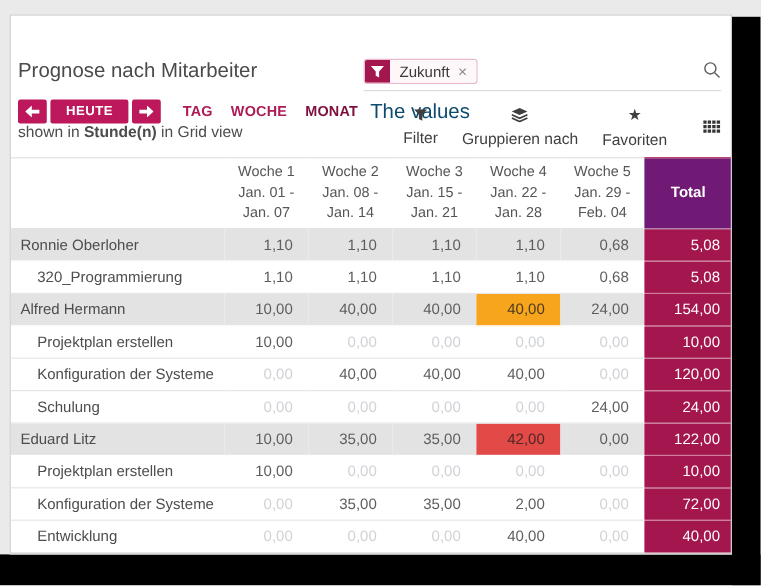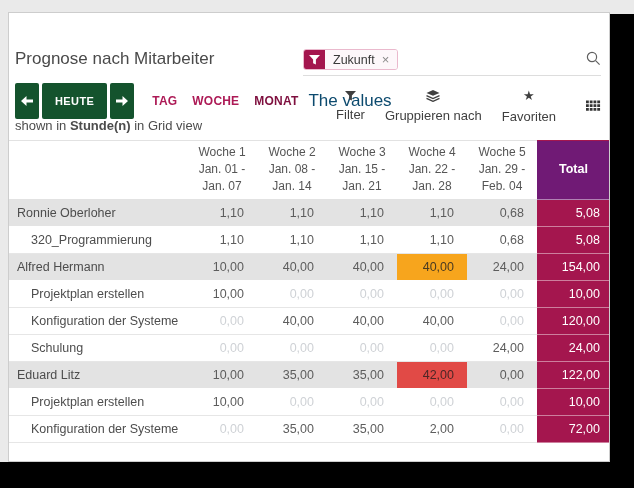--- a/index.html
+++ b/index.html
@@ -19,21 +19,21 @@
   .facet{display:inline-flex;align-items:stretch;border:1px solid #eab9cd;border-radius:3px;overflow:hidden;height:21px;}
   .facet-icon{background:#A4164E;width:21px;display:flex;align-items:center;justify-content:center;}
   .facet-body{background:#fdf7fa;padding:0 8px;display:flex;align-items:center;gap:7px;font-size:12.5px;color:#3a3a3a;}
   .facet-remove{color:#8a8a8a;font-size:13px;line-height:1;cursor:pointer;}
   .search-icon{margin-top:2px;}
 
   
   .control-row{display:flex;justify-content:space-between;align-items:flex-start;margin:8px 8px 0 6px;}
   .pager-wrap{width:312px;}
   .pager-line1{display:flex;align-items:center;white-space:nowrap;}
-  .btn{background:#14532d;color:#fff;border:none;height:36px;display:inline-flex;align-items:center;
+  .btn{background:#be185d;color:#fff;border:none;height:20px;display:inline-flex;align-items:center;
        justify-content:center;border-radius:2px;margin-right:3px;cursor:pointer;}
   .btn-arrow{width:27px;}
   .btn-today{padding:0 13px;font-size:11px;font-weight:bold;letter-spacing:.4px;font-family:"Liberation Sans",sans-serif;}
   .range-link{font-size:12px;font-weight:bold;color:#AD1A56;margin-left:15px;letter-spacing:.2px;cursor:pointer;text-decoration:none;}
   .range-link.active{color:#7E0F3E;}
   .grid-info{font-size:17px;color:#0c4a6e;margin-left:10px;}
   .grid-info-line2{font-size:13px;color:#4c4c4c;margin-top:0;line-height:14px;}
   .right-controls{display:flex;align-items:center;gap:20px;padding-top:5px;font-size:13px;color:#3f3f3f;}
   .tool-btn{display:inline-flex;align-items:center;gap:6px;cursor:pointer;flex-direction:column;}
   .view-switch{display:inline-flex;align-items:center;gap:16px;margin-left:10px;}
@@ -266,17 +266,26 @@
           </tr>
           <tr class="sub">
             <td class="label">Konfiguration der Systeme</td>
             <td class="num muted">0,00</td>
             <td class="num">35,00</td>
             <td class="num">35,00</td>
             <td class="num">2,00</td>
             <td class="num muted">0,00</td>
             <td class="num total-cell">72,00</td>
           </tr>
+          <tr class="sub">
+            <td class="label">Entwicklung</td>
+            <td class="num muted">0,00</td>
+            <td class="num muted">0,00</td>
+            <td class="num muted">0,00</td>
+            <td class="num">40,00</td>
+            <td class="num muted">0,00</td>
+            <td class="num total-cell">40,00</td>
+          </tr>
         </tbody>
     </table>
 
   </div>
 </div>
 
 </body></html>

